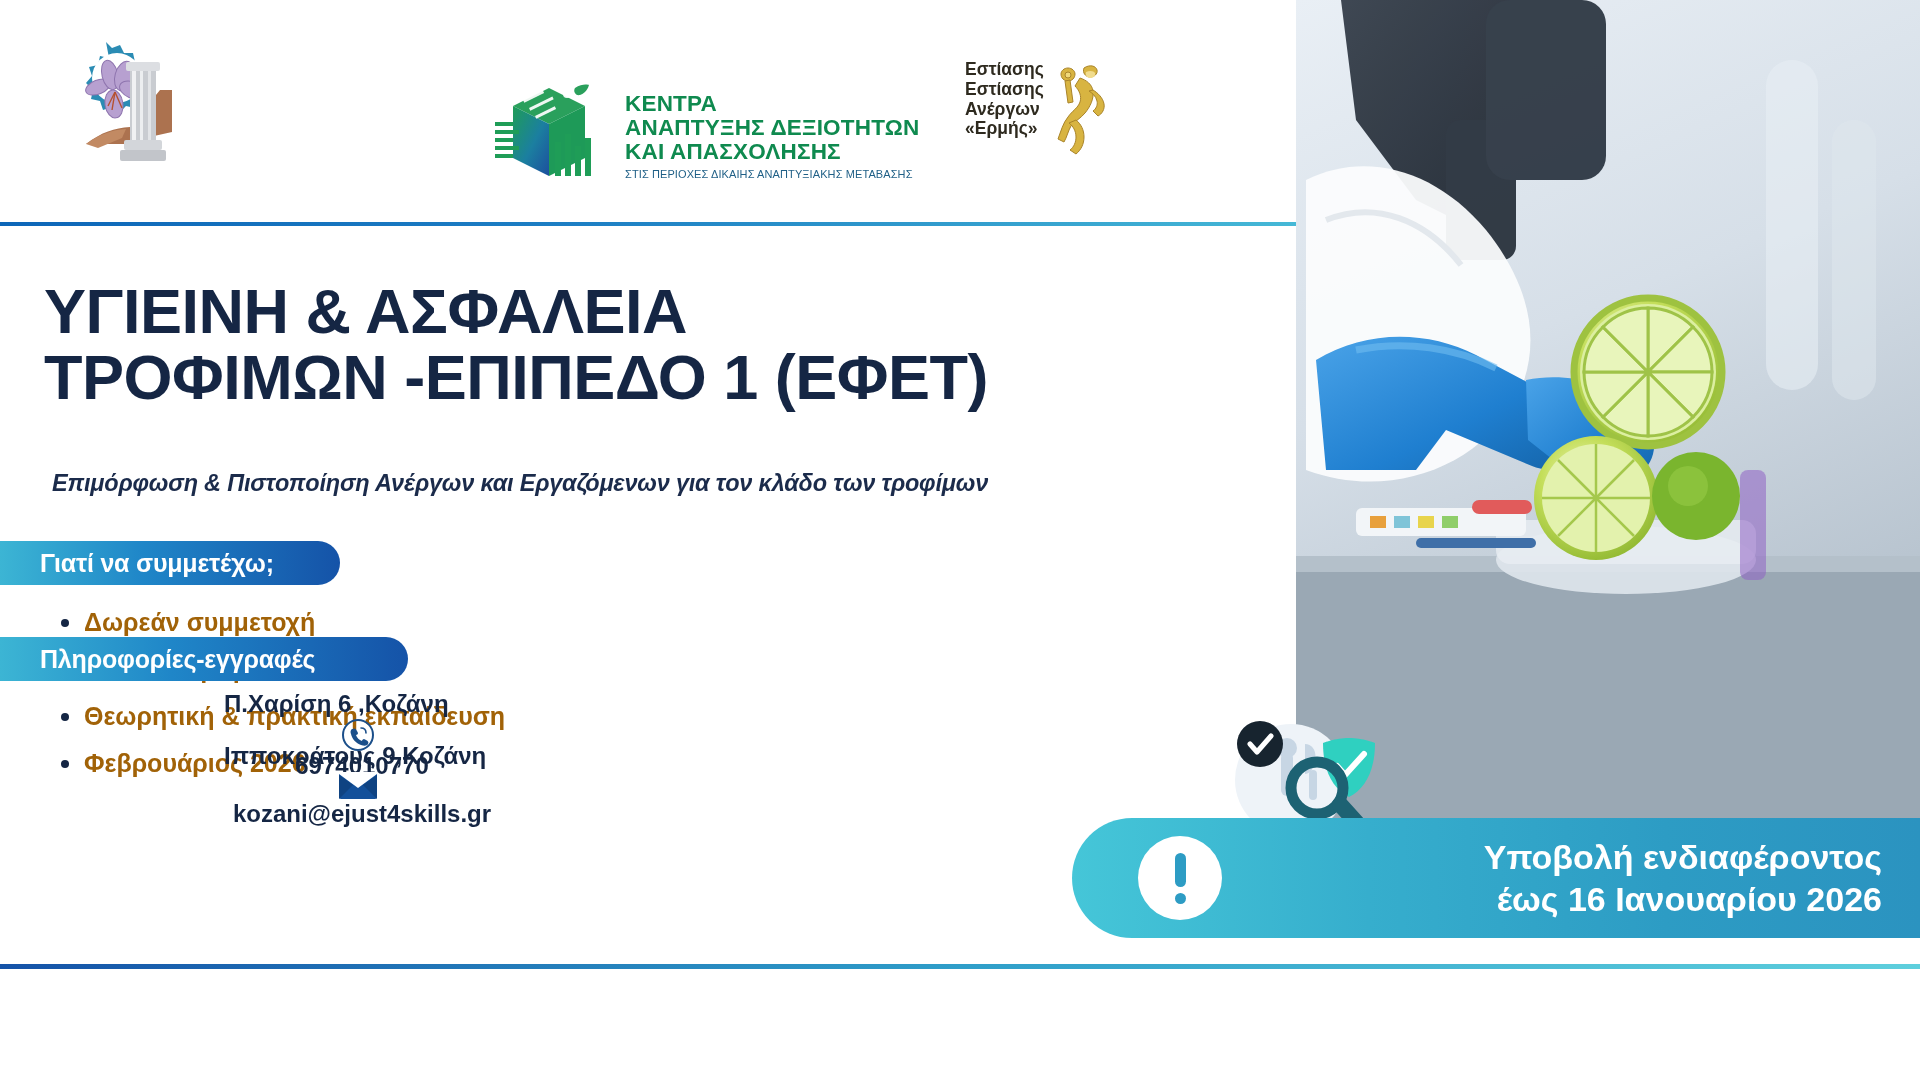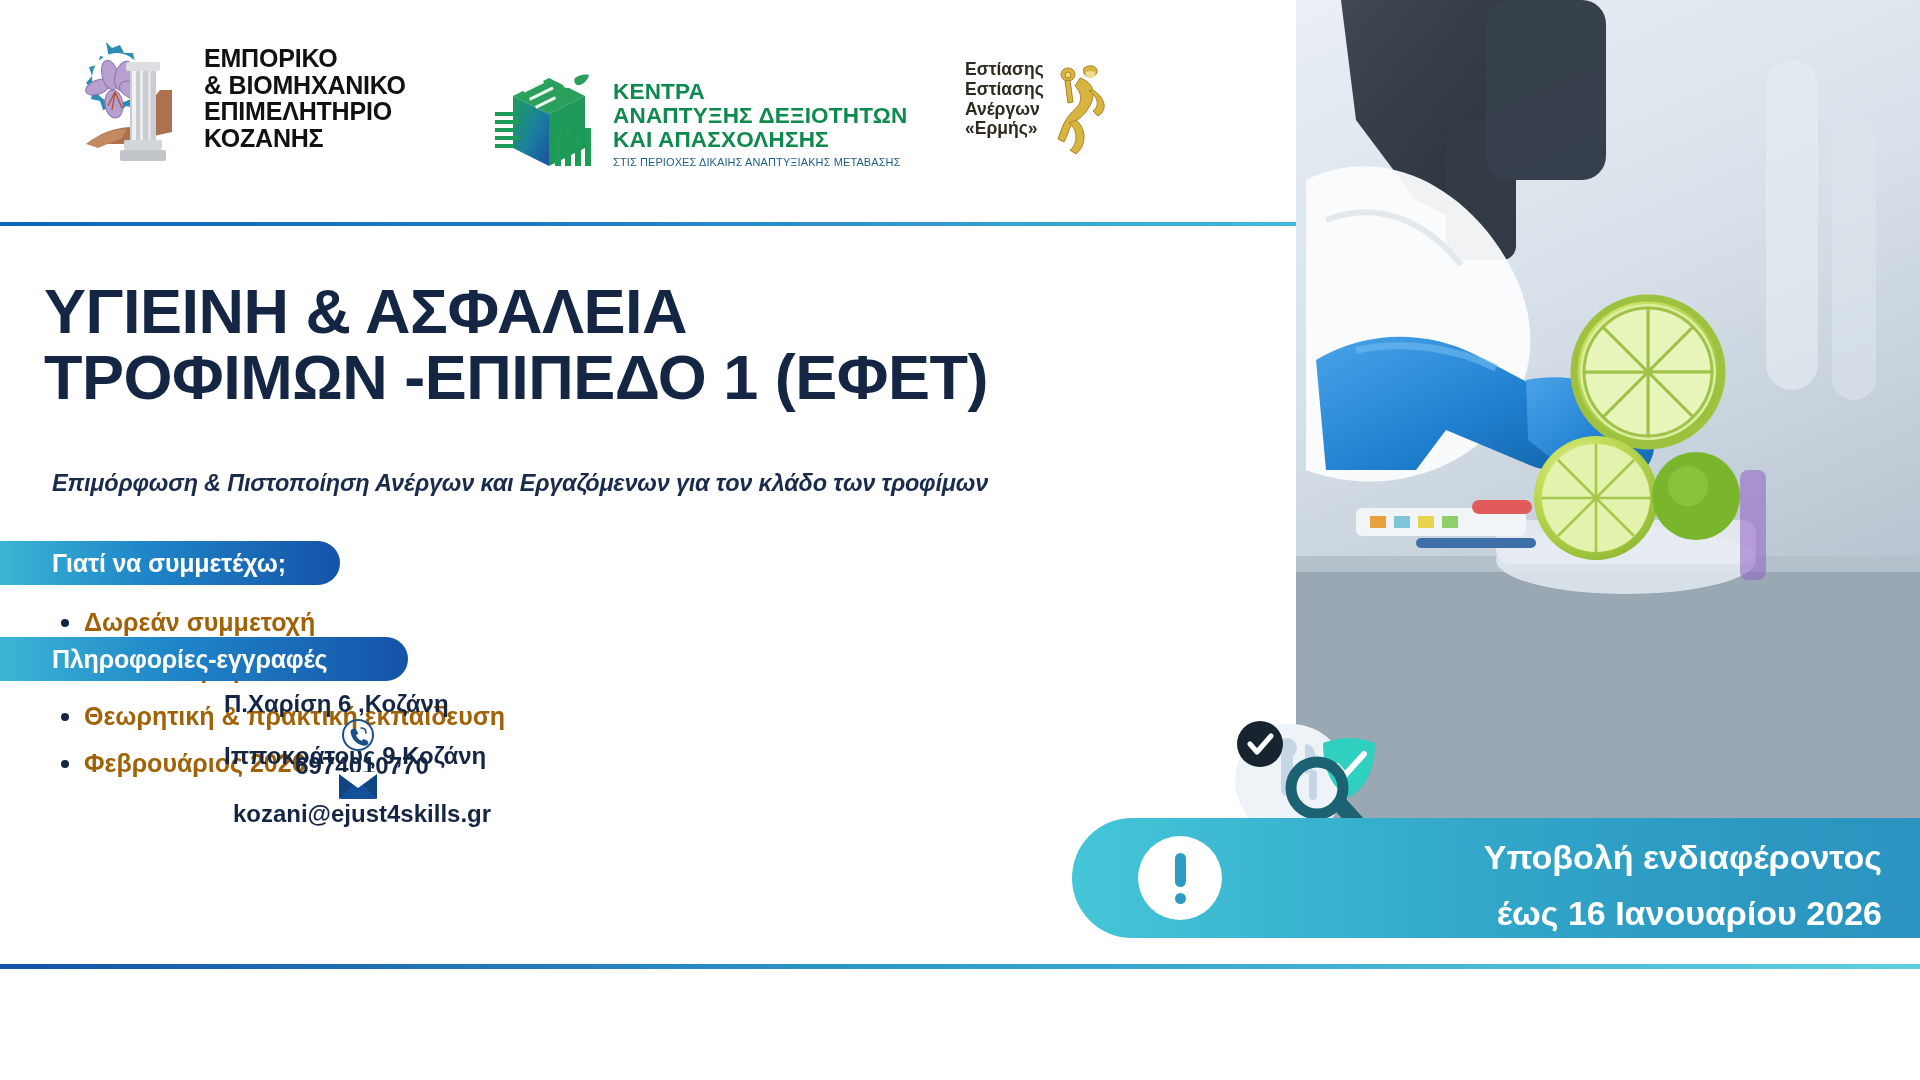--- a/index.html
+++ b/index.html
@@ -10,21 +10,21 @@
   .poster { position:absolute; inset:0; background:#fff; }
 
   
   .header { position:absolute; left:0; top:0; width:1290px; height:222px; background:#fff; display:flex; align-items:center; }
 
   .logo-chamber { position:absolute; left:68px; top:28px; width:360px; height:140px; display:flex; align-items:center; gap:14px; }
   .chamber-mark { position:relative; width:122px; height:132px; flex:none; }
   .chamber-text { font-weight:bold; font-size:25px; line-height:1.06; color:#111; letter-spacing:-0.2px; }
   .chamber-text div { white-space:nowrap; }
 
-  .logo-kentra { position:absolute; left:493px; top:52px; width:360px; height:128px; display:flex; align-items:center; gap:10px; }
+  .logo-kentra { position:absolute; left:493px; top:52px; width:360px; height:128px; display:flex; align-items:flex-end; gap:22px; }
   .kentra-mark { width:110px; height:104px; flex:none; margin-top:4px; }
   .kentra-text { padding-top:16px; }
   .kentra-text .l { font-weight:bold; font-size:22.5px; line-height:1.07; color:#0f8a4f; letter-spacing:0.2px; white-space:nowrap; }
   .kentra-text .sub { font-size:11px; color:#1f5f86; letter-spacing:.1px; margin-top:4px; white-space:nowrap; }
 
   .logo-somateio { position:absolute; left:965px; top:60px; width:220px; height:110px; display:flex; gap:6px; }
   .som-text { font-weight:bold; font-size:17.5px; line-height:1.13; color:#2e2a1f; }
   .som-text div { white-space:nowrap; }
   .hermes { width:62px; height:100px; flex:none; }
 
@@ -35,21 +35,21 @@
   
   .title { position:absolute; left:44px; top:278px; width:1010px; }
   .title h1 { color:#152644; font-weight:bold; font-size:63px; line-height:1.05; letter-spacing:-0.5px; }
   .subtitle { position:absolute; left:52px; top:470px; font-style:italic; font-weight:bold;
      font-size:23.5px; color:#1b2b4b; letter-spacing:-.2px; white-space:nowrap; }
 
   
   .pill { position:absolute; left:0; height:44px; border-radius:0 22px 22px 0;
      background:linear-gradient(90deg,#3cb5d4 0%, #1f86c8 42%, #1553a8 100%);
      display:flex; align-items:center; color:#fff; font-weight:bold; font-size:25px; }
-  .pill span { padding-left:52px; letter-spacing:-.2px; white-space:nowrap; }
+  .pill span { padding-left:40px; letter-spacing:-.2px; white-space:nowrap; }
   .pill-why { top:541px; width:340px; }
   .pill-info { top:637px; width:408px; }
 
   
   .bullets { position:absolute; left:46px; top:610px; list-style:none; }
   .bullets li { position:relative; padding-left:38px; font-weight:bold; font-size:25px;
      color:#a16207; line-height:1.0; margin-bottom:22px; white-space:nowrap; }
   .bullets li::before { content:""; position:absolute; left:15px; top:9px;
      width:8px; height:8px; border-radius:50%; background:#152644; }
 
@@ -69,21 +69,21 @@
      border-radius:60px 0 0 60px;
      background:linear-gradient(90deg,#45c6d8 0%, #36aecd 35%, #2d9cc4 70%, #2b93c0 100%);
      display:flex; align-items:center; }
   .excl { width:84px; height:84px; border-radius:50%; background:#fff; margin-left:66px; flex:none;
      display:flex; align-items:center; justify-content:center; }
   .excl .bar { width:11px; height:34px; border-radius:6px; background:#2d9cc4; }
   .excl .dot { width:11px; height:11px; border-radius:50%; background:#2d9cc4; margin-top:6px; }
   .excl-in { display:flex; flex-direction:column; align-items:center; }
   .dl-text { margin-left:auto; margin-right:38px; text-align:right; color:#fff;
      font-weight:bold; font-size:34px; line-height:1.25; }
-  .dl-text div { white-space:nowrap;margin-top:14px; }
+  .dl-text div { white-space:nowrap; }
 
   
   .badge { position:absolute; left:1225px; top:712px; width:180px; height:140px; }
 
   
   .footer-rule { position:absolute; left:0; top:964px; width:1920px; height:5px;
      background:linear-gradient(90deg,#1553a8 0%, #2f9ec9 50%, #5ecfdd 100%); }
   .footer { position:absolute; left:0; top:969px; width:1920px; height:111px; background:#fff; }
 </style>
 </head>
@@ -119,26 +119,20 @@
           <g>
             <rect x="62" y="38" width="26" height="70" fill="#c9ccd1"></rect>
             <rect x="64" y="38" width="4" height="70" fill="#f0f1f3"></rect>
             <rect x="72" y="38" width="3" height="70" fill="#eceef0"></rect>
             <rect x="80" y="38" width="3" height="70" fill="#e2e4e7"></rect>
             <rect x="58" y="30" width="34" height="9" rx="2" fill="#dcdee2"></rect>
             <rect x="56" y="108" width="38" height="10" rx="2" fill="#d3d6da"></rect>
             <rect x="52" y="118" width="46" height="11" rx="2" fill="#c2c5ca"></rect>
           </g>
         </svg>
-      </div>
-      <div class="chamber-text">
-        <div>ΕΜΠΟΡΙΚΟ</div>
-        <div>&amp; ΒΙΟΜΗΧΑΝΙΚΟ</div>
-        <div>ΕΠΙΜΕΛΗΤΗΡΙΟ</div>
-        <div>ΚΟΖΑΝΗΣ</div>
       </div>
     </div>
 
     <div class="logo-kentra">
       <div class="kentra-mark">
         <svg viewBox="0 0 110 104" width="110" height="104">
           <defs>
             <linearGradient id="gb" x1="0" y1="0" x2="1" y2="1">
               <stop offset="0%" stop-color="#1f9d57"></stop>
               <stop offset="55%" stop-color="#1b7fa0"></stop>

